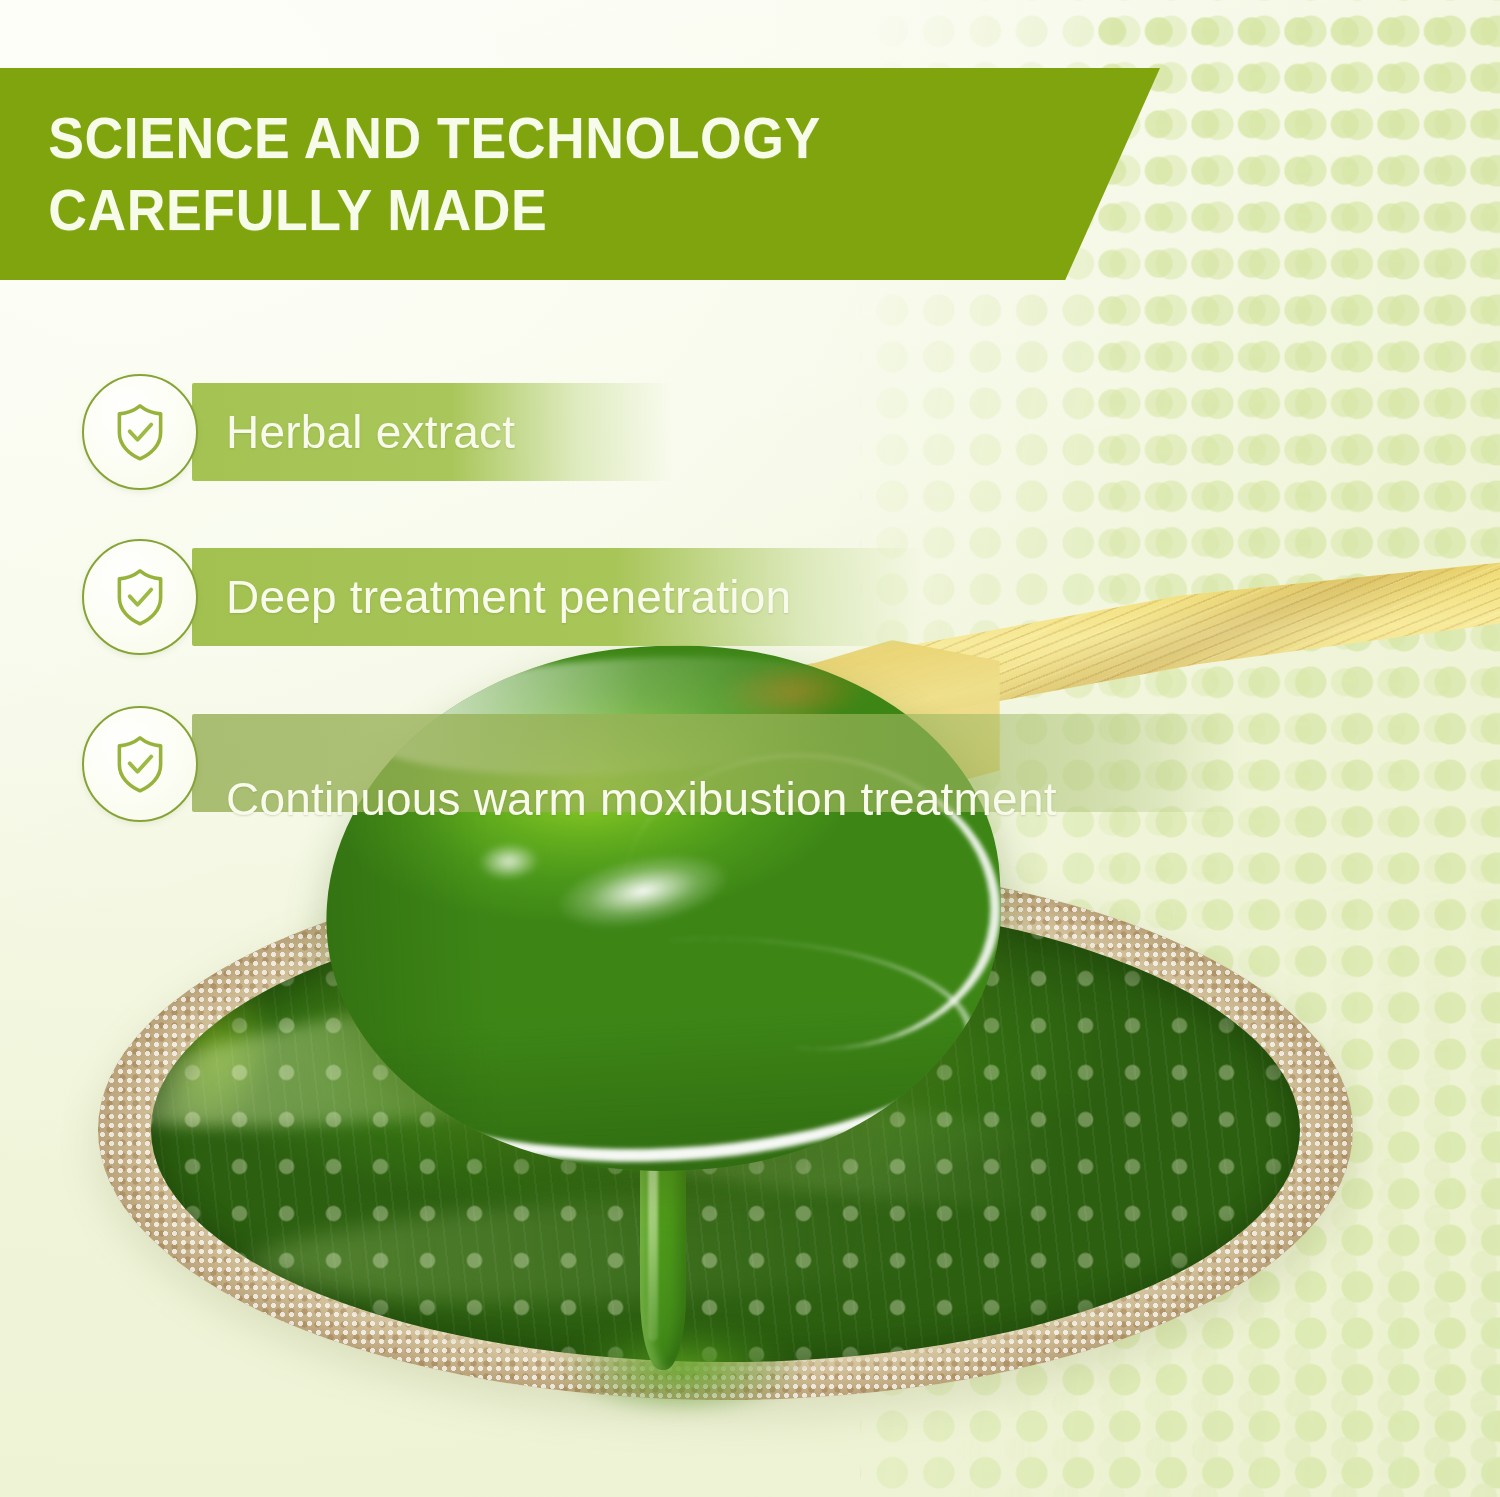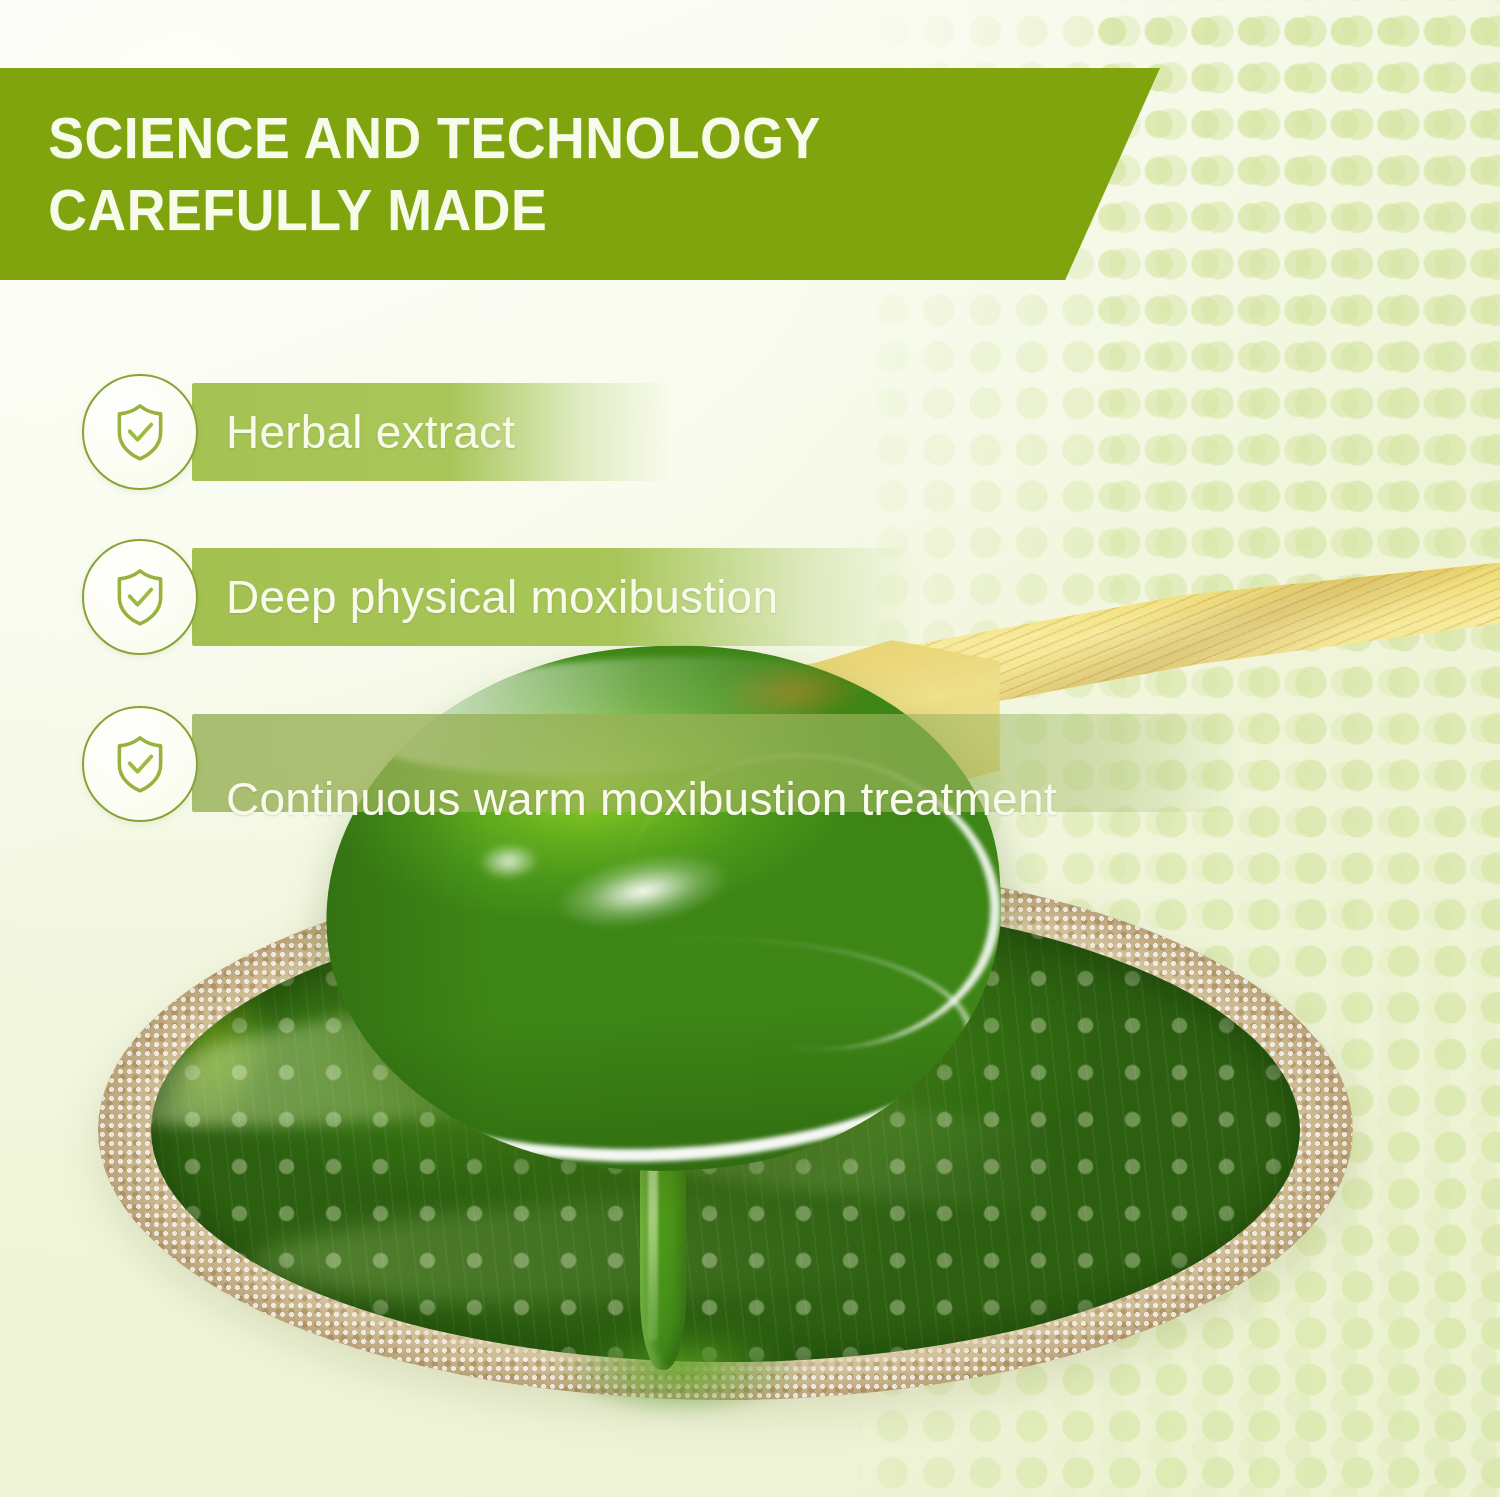--- a/index.html
+++ b/index.html
@@ -469,21 +469,21 @@
     </div>
 
     <div class="feature r2">
       <div class="bar"></div>
       <div class="circle">
         <svg width="66" height="66" viewBox="0 0 48 48" aria-hidden="true">
           <path d="M24 5 C19 9 13 10.5 9 10.8 L9 24.5 C9 33.5 16 40 24 43.5 C32 40 39 33.5 39 24.5 L39 10.8 C35 10.5 29 9 24 5 Z" fill="none" stroke="#97b33c" stroke-width="2.6" stroke-linejoin="round"></path>
           <path d="M16.5 23.5 L22.2 29.6 L32.2 18.6" fill="none" stroke="#9dba44" stroke-width="2.8" stroke-linecap="round" stroke-linejoin="round"></path>
         </svg>
       </div>
-      <div class="feature-label">Deep physical moxibustion</div>
+      <div class="feature-label">Deep treatment penetration</div>
     </div>
 
     <div class="feature r3">
       <div class="bar"></div>
       <div class="circle">
         <svg width="66" height="66" viewBox="0 0 48 48" aria-hidden="true">
           <path d="M24 5 C19 9 13 10.5 9 10.8 L9 24.5 C9 33.5 16 40 24 43.5 C32 40 39 33.5 39 24.5 L39 10.8 C35 10.5 29 9 24 5 Z" fill="none" stroke="#97b33c" stroke-width="2.6" stroke-linejoin="round"></path>
           <path d="M16.5 23.5 L22.2 29.6 L32.2 18.6" fill="none" stroke="#9dba44" stroke-width="2.8" stroke-linecap="round" stroke-linejoin="round"></path>
         </svg>
       </div>

